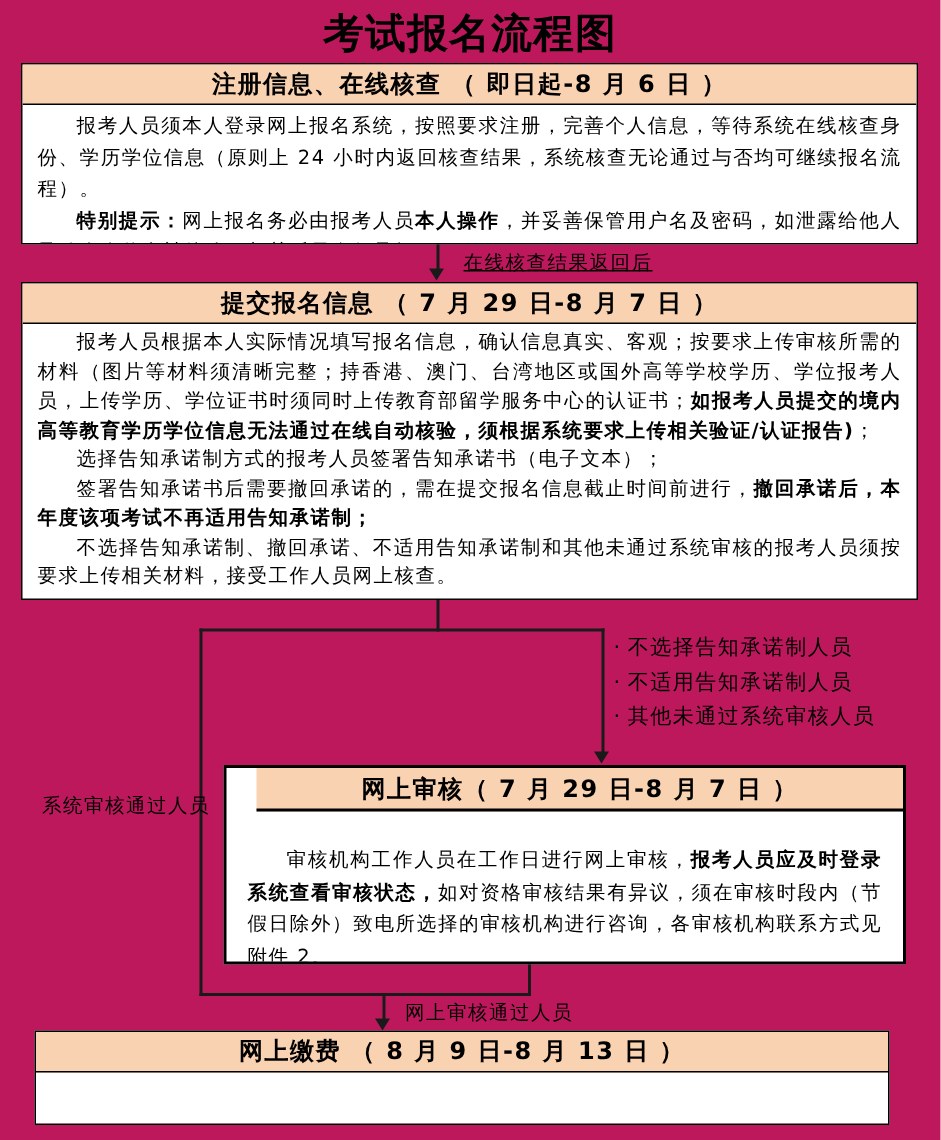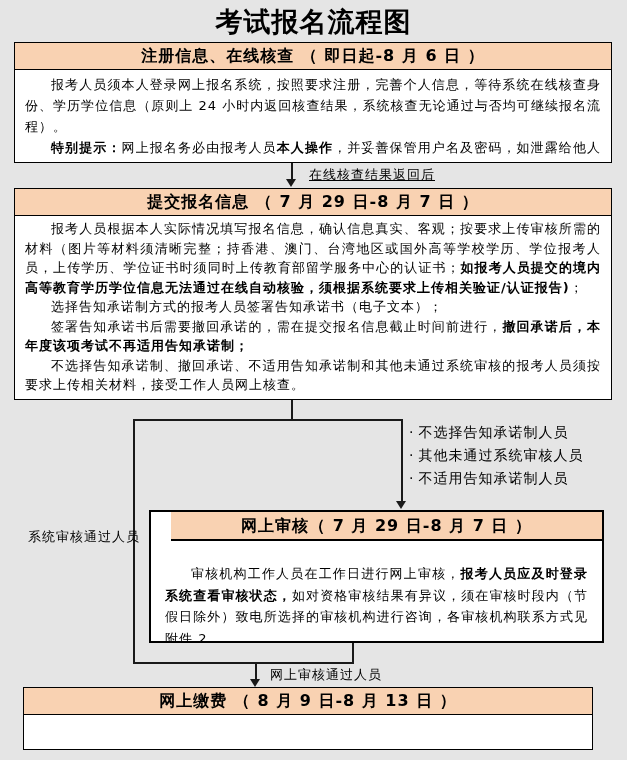--- a/index.html
+++ b/index.html
@@ -5,21 +5,21 @@
   :root{
     --header-bg:#F9D2B2;
     --line:#1a1a1a;
     --border:#000000;
   }
   *{box-sizing:border-box;margin:0;padding:0;}
   html,body{background:#ffffff;}
   .page{
     position:relative;
     width:627px;height:760px;
-    background:#e5e5e5;
+    background:#be185d;
     font-family:"DejaVu Sans",sans-serif;
     color:#000;
     overflow:hidden;
   }
   .title{
     position:absolute;left:0;top:4px;width:100%;
     text-align:center;
     font-size:27px;font-weight:bold;
     letter-spacing:1px;
   }
@@ -98,22 +98,22 @@
   </div>
 
   <div class="vline" style="left:291px;top:400px;height:21px;"></div>
   <div class="hline" style="left:133px;top:419px;width:270px;"></div>
   <div class="vline" style="left:133px;top:419px;height:245px;"></div>
   <div class="vline" style="left:401px;top:419px;height:84px;"></div>
   <div class="arrowhead" style="left:396px;top:501px;"></div>
 
   <div class="bullets" style="left:409px;top:421px;">
     <div class="bullet-row"><span class="dot">·</span><span>不选择告知承诺制人员</span></div>
+    <div class="bullet-row"><span class="dot">·</span><span>不适用告知承诺制人员</span></div>
     <div class="bullet-row"><span class="dot">·</span><span>其他未通过系统审核人员</span></div>
-    <div class="bullet-row"><span class="dot">·</span><span>不适用告知承诺制人员</span></div>
   </div>
 
   <div class="flow-label" style="left:28px;top:528px;">系统审核通过人员</div>
 
   <div class="box" id="box3" style="left:149px;top:510px;width:455px;height:133px;border-width:2px;">
     <div class="hdr" style="height:29px;line-height:28px;border-bottom-width:2px;margin-left:20px;">网上审核（ 7 月 29 日-8 月 7 日 ）</div>
     <div class="body">
       <p class="para"><span>审核机构工作人员在工作日进行网上审核，</span><span class="b">报考人员应及时登录系统查看审核状态，</span><span>如对资格审核结果有异议，须在审核时段内（节假日除外）致电所选择的审核机构进行咨询，各审核机构联系方式见附件 2。</span></p>
     </div>
   </div>

